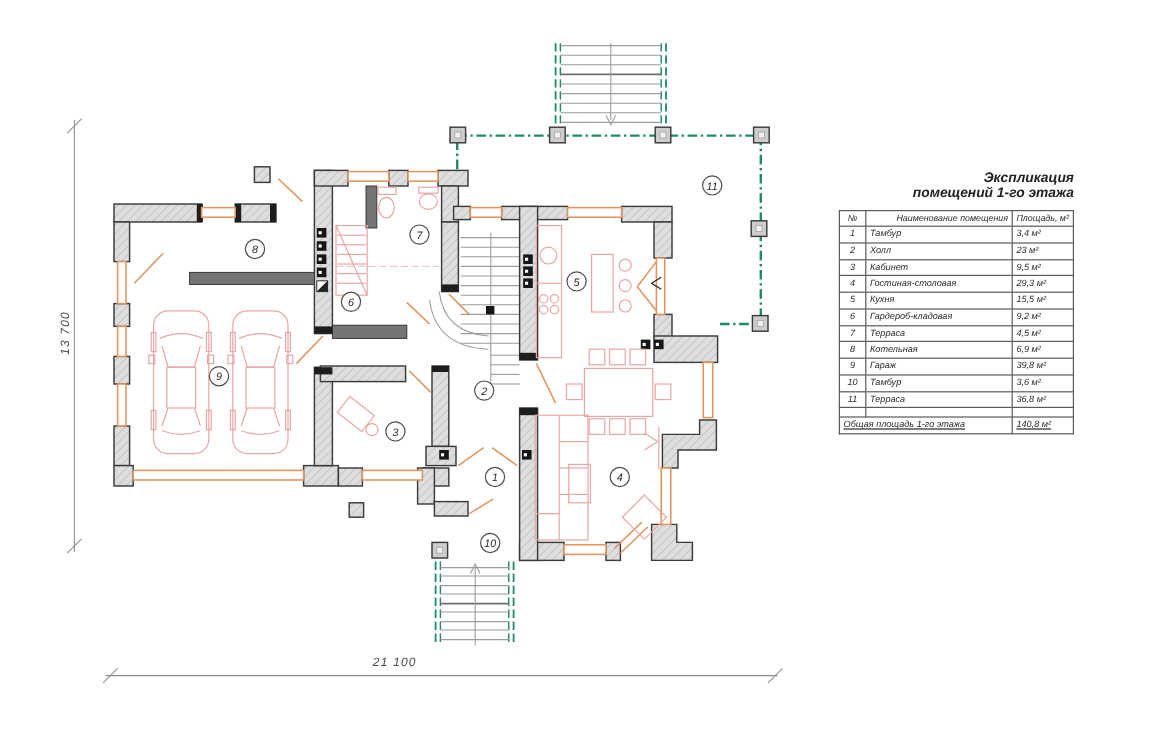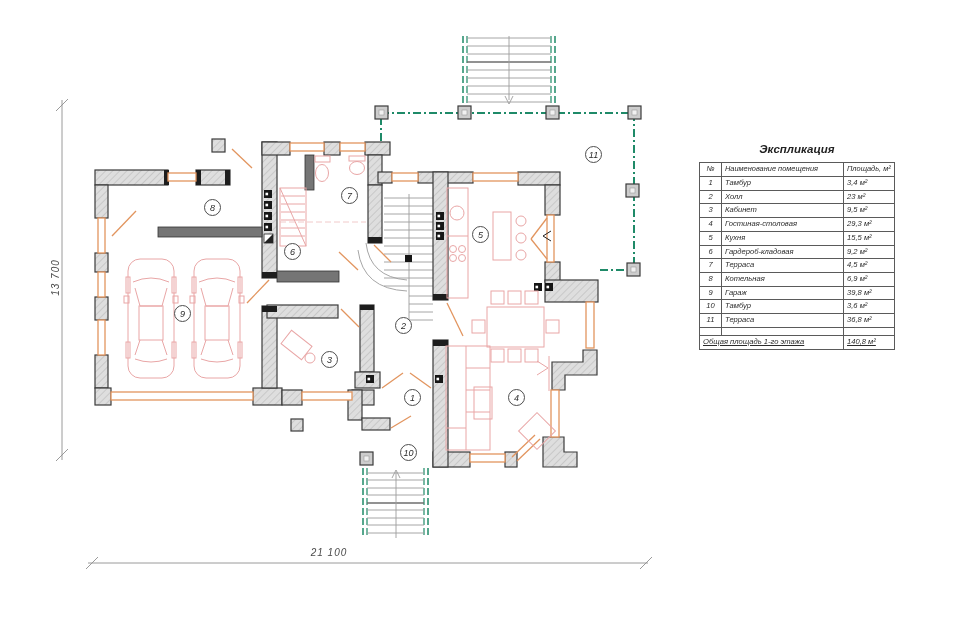--- a/index.html
+++ b/index.html
@@ -36,26 +36,26 @@
 
   
   .dim-v{position:absolute;left:20px;top:272px;width:70px;text-align:center;
          transform:rotate(-90deg);font:italic 10px "Liberation Sans",sans-serif;
          color:#4a4a4a;letter-spacing:1px;}
   .dim-h{position:absolute;left:269px;top:547px;width:120px;text-align:center;
          font:italic 10px "Liberation Sans",sans-serif;color:#4a4a4a;letter-spacing:1px;}
 
   
   .legend{position:absolute;left:699px;top:143px;width:196px;color:#2b2b2b;}
-  .legend-title{text-align:center;font:italic 11.5px "Liberation Sans",sans-serif;
+  .legend-title{text-align:right;font:italic 11.5px "Liberation Sans",sans-serif;
                 font-weight:bold;line-height:1.08;color:#222;}
   .legend table{width:100%;border-collapse:collapse;margin-top:7px;}
   .legend th,.legend td{border:1px solid #5a5a5a;font:italic 7.6px/1.15 "Liberation Sans",sans-serif;
                 padding:2px 3px;color:#2b2b2b;}
-  .legend th{font-size:7.4px;font-weight:normal;text-align:left;}
+  .legend th{font-size:7.4px;font-weight:normal;text-align:right;}
   .legend .c-num{width:15px;text-align:center;}
   .legend .c-area{width:44px;text-align:left;margin-top:20px;}
   .legend .spacer td{height:7px;padding:0;}
   .legend .total td{font-size:7.6px;text-decoration:underline;}
 </style>
 </head>
 <body>
 
 <div class="canvas">
 
@@ -364,20 +364,21 @@
 <div class="marker m9">9</div>
 <div class="marker m10">10</div>
 <div class="marker m11">11</div>
 
 <div class="dim-v">13 700</div>
 <div class="dim-h">21 100</div>
 
 <div class="legend">
   <div class="legend-title">
     <div>Экспликация</div>
+    <div>помещений 1-го этажа</div>
   </div>
   <table>
     <thead>
       <tr>
         <th class="c-num">№</th>
         <th class="c-name">Наименование помещения</th>
         <th class="c-area">Площадь, м²</th>
       </tr>
     </thead>
     <tbody id="legend-body">

